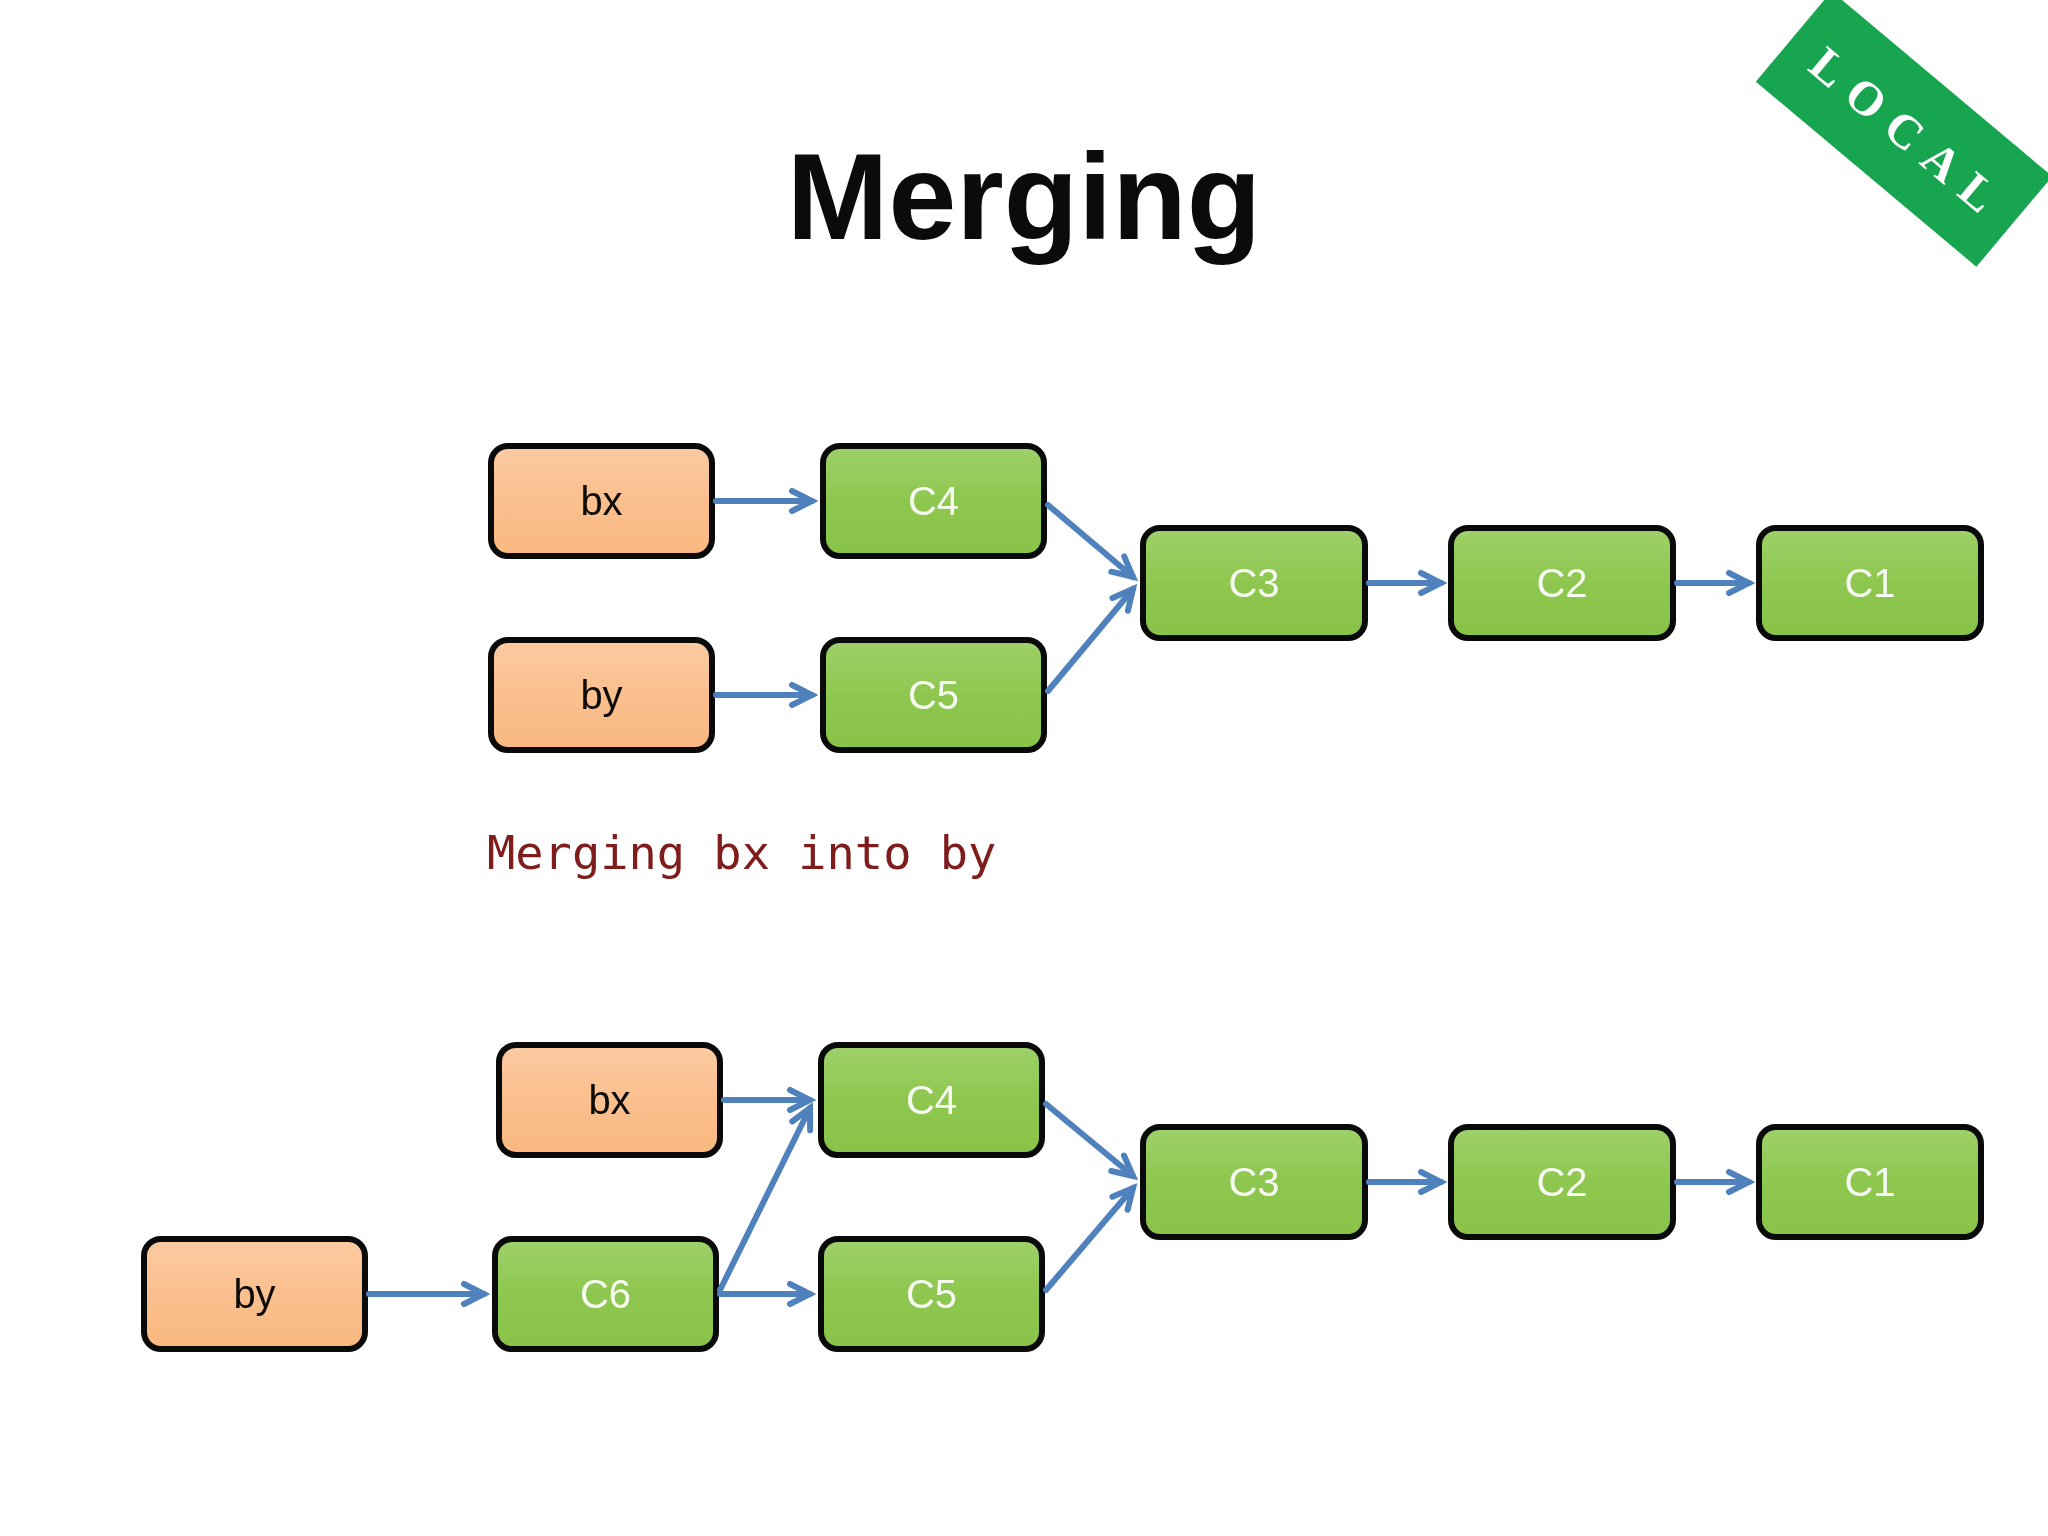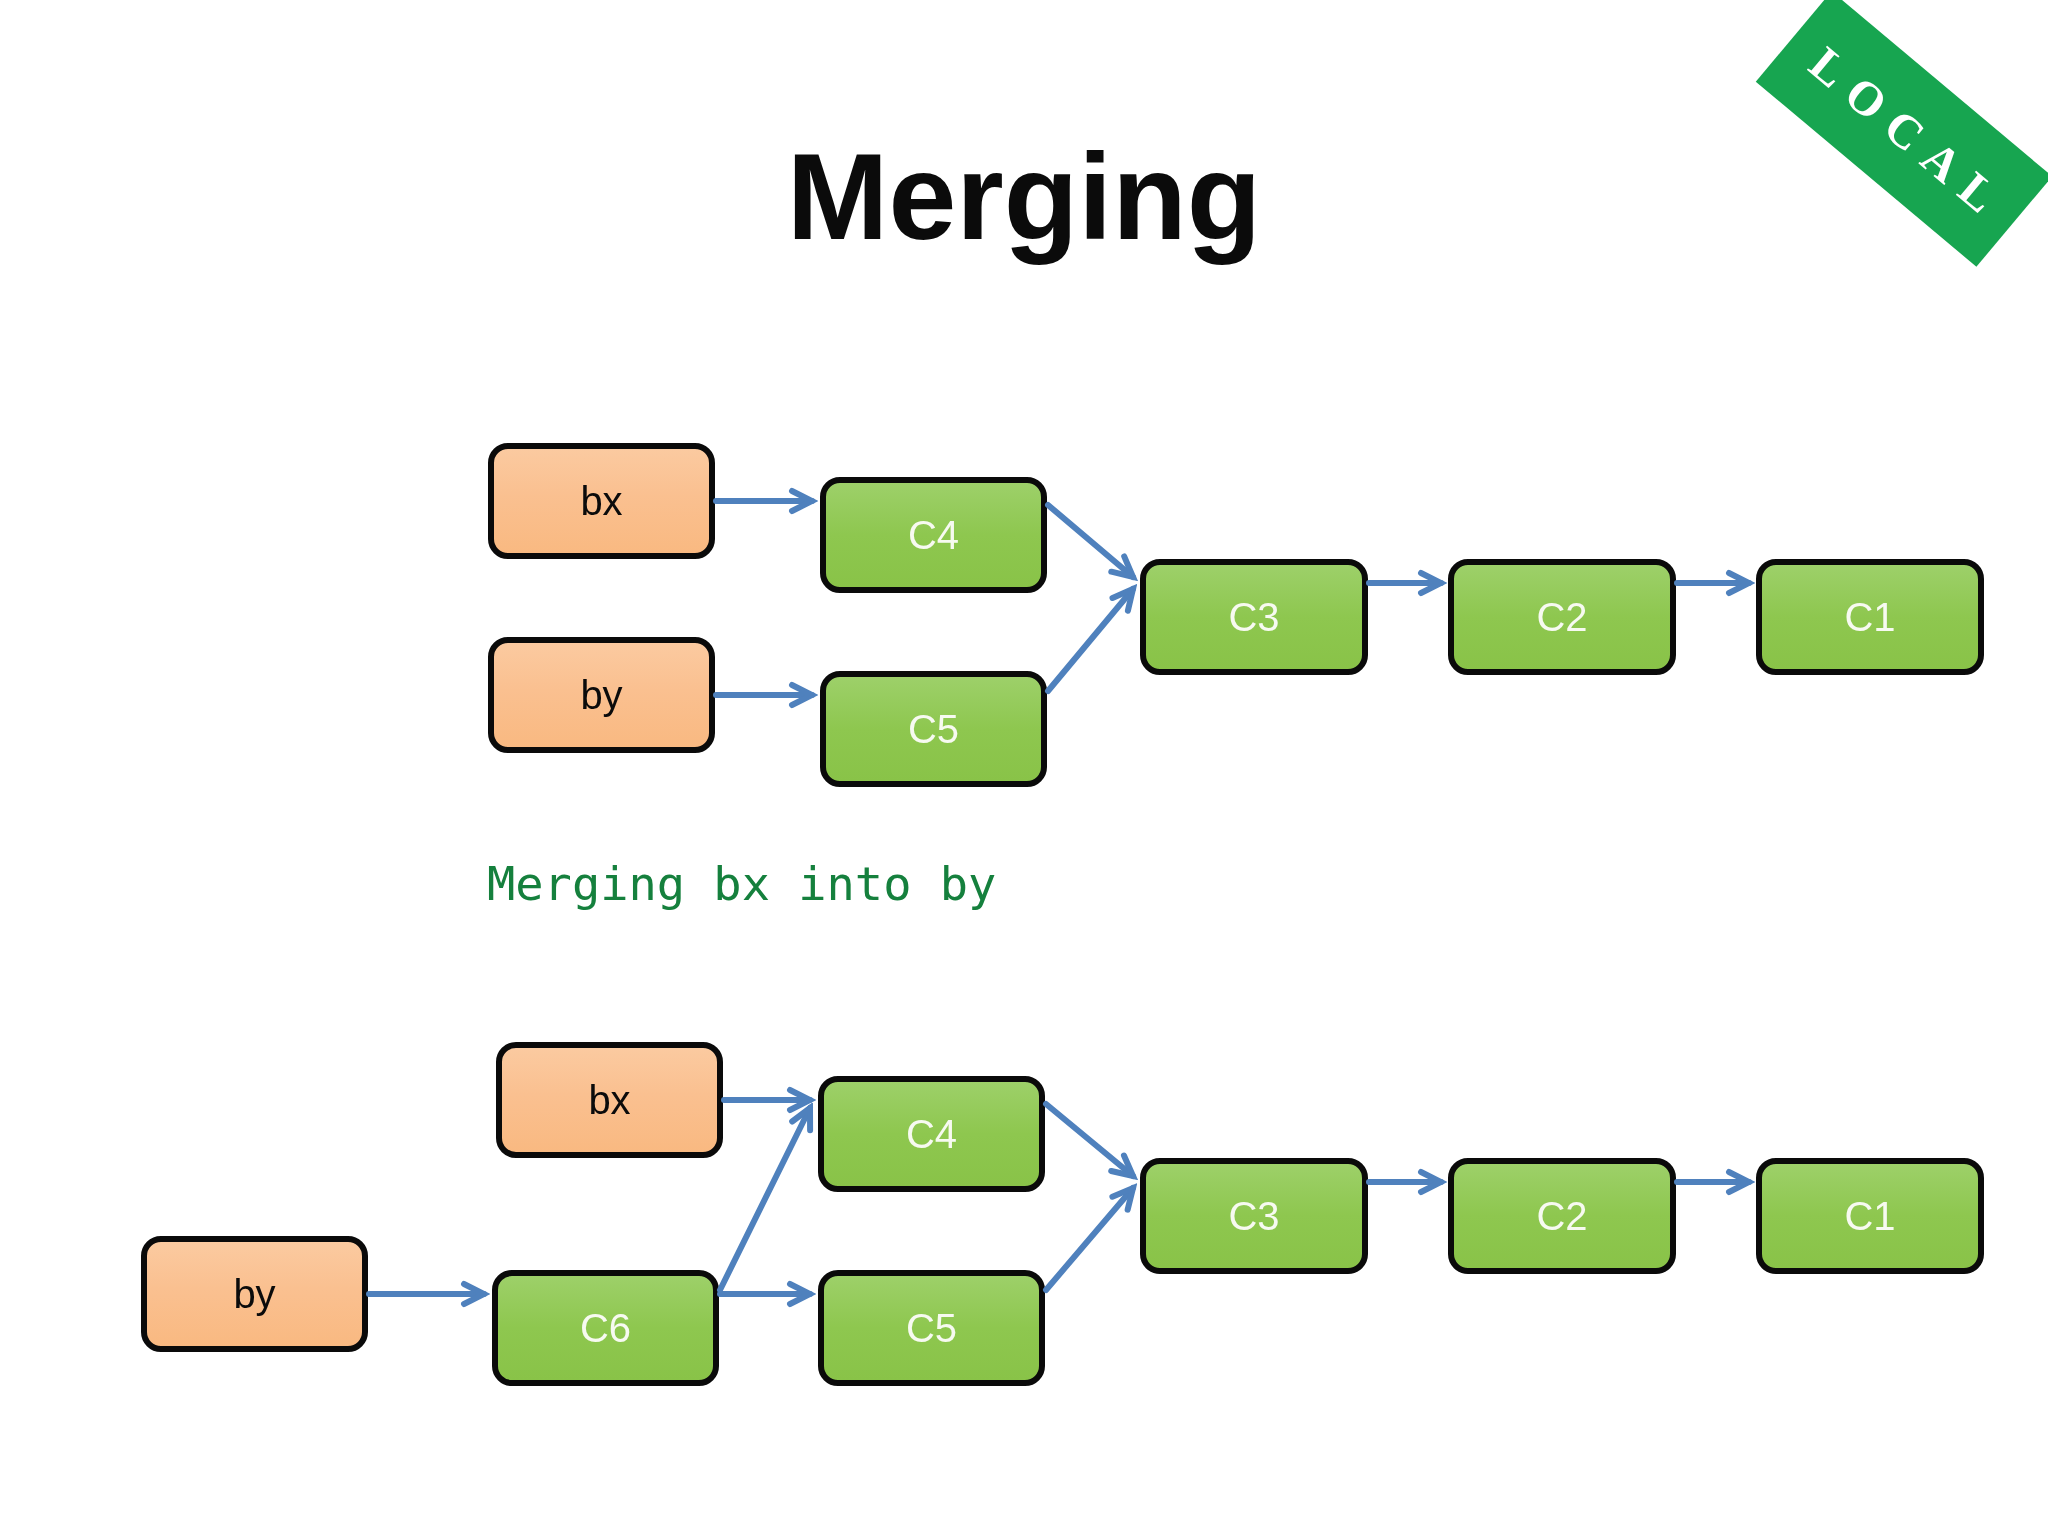--- a/index.html
+++ b/index.html
@@ -37,44 +37,43 @@
     font-family: "Liberation Serif", serif;
     font-weight: 700;
     font-size: 48px;
     letter-spacing: 14px;
     padding-left: 14px;
     box-sizing: border-box;
   }
   .caption {
     position: absolute;
     left: 487px;
-    top: 856px;
+    top: 825px;
     font-family: "DejaVu Sans Mono", monospace;
     font-size: 47px;
-    color: #15803d;
+    color: #7f1d1d;
     white-space: pre;
   }
   .node {
     position: absolute;
     box-sizing: border-box;
     border: 6px solid #0a0a0a;
     border-radius: 20px;
     display: flex;
     align-items: center;
     justify-content: center;
     font-size: 40px;
   }
   .node.branch {
     background: linear-gradient(180deg, #fbcaa0 0%, #fac090 45%, #f9b981 100%);
     color: #0b0b0b;
   }
   .node.commit {
     background: linear-gradient(180deg, #9dd069 0%, #8ec74f 50%, #89c348 100%);
     color: #f7faf1;
-    margin-top: 34px;
   }
   svg.edges {
     position: absolute;
     left: 0;
     top: 0;
     pointer-events: none;
   }
 </style>
 </head>
 <body>

